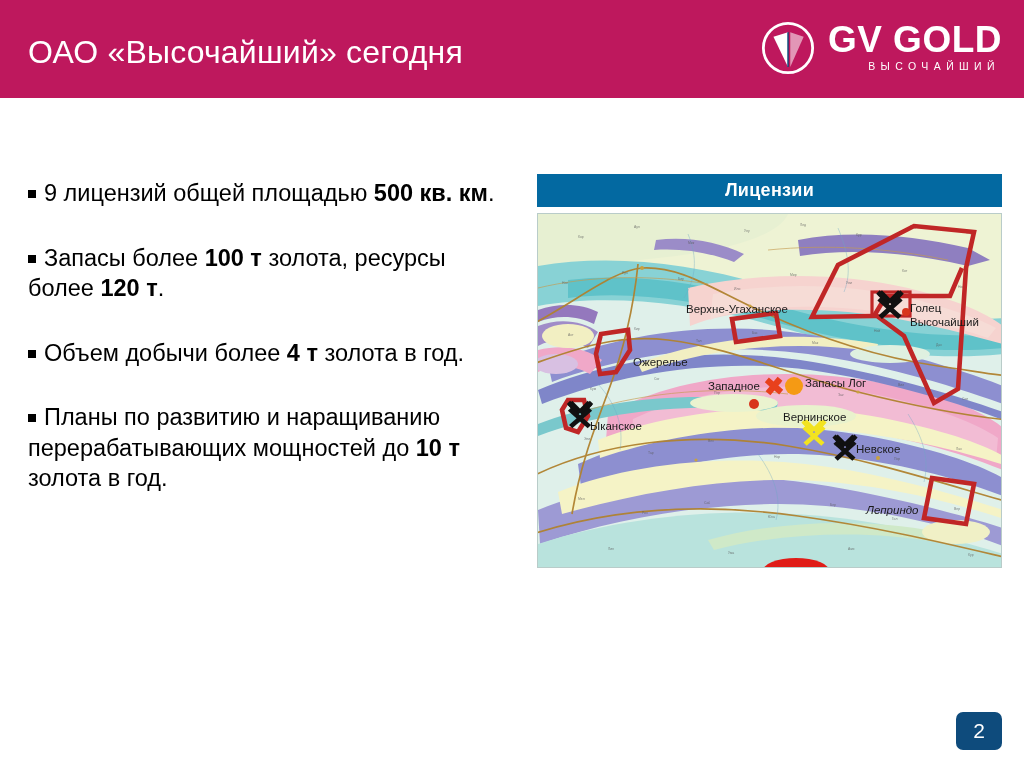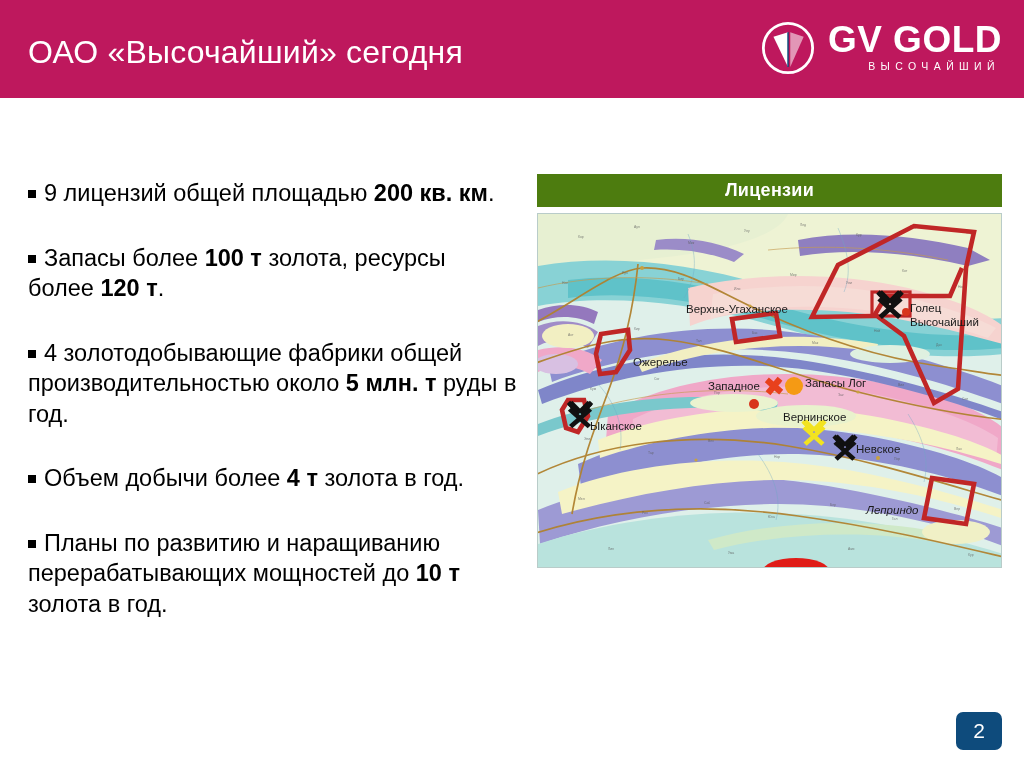--- a/index.html
+++ b/index.html
@@ -50,21 +50,21 @@
     display:inline-block;width:8px;height:8px;background:#000;
     margin-right:8px;vertical-align:3px;
   }
   .b{font-weight:bold;}
 
   
   #map-panel{
     position:absolute;left:537px;top:174px;width:465px;height:406px;
   }
   #map-header{
-    height:33px;background:#4d7c0f;
+    height:33px;background:#0369a1;
     display:flex;align-items:center;justify-content:center;
   }
   #map-header-title{
     color:#ffffff;font-size:18px;font-weight:bold;letter-spacing:0.3px;
   }
   #map-canvas-wrap{
     position:absolute;left:0;top:39px;width:465px;height:355px;
     overflow:hidden;background:#22c55e;
     border:1px solid #b9ccc9;box-sizing:border-box;
   }
@@ -98,23 +98,22 @@
       <path d="M50 22 L50 84" stroke="#034a79" stroke-width="2.5" fill="none"></path>
     </svg>
     <div id="logo-text-wrap">
       <div id="logo-wordmark">GV GOLD</div>
       <div id="logo-sub">ВЫСОЧАЙШИЙ</div>
     </div>
   </div>
 </div>
 
 <div id="bullets">
-    <div class="bullet"><span class="sq"></span><span>9 лицензий общей площадью </span><span class="b">200 кв. км</span><span>.</span></div>
+    <div class="bullet"><span class="sq"></span><span>9 лицензий общей площадью </span><span class="b">500 кв. км</span><span>.</span></div>
     <div class="bullet"><span class="sq"></span><span>Запасы более </span><span class="b">100 т</span><span> золота, ресурсы более </span><span class="b">120 т</span><span>.</span></div>
-    <div class="bullet"><span class="sq"></span><span>4 золотодобывающие фабрики общей производительностью около </span><span class="b">5 млн. т</span><span> руды в год.</span></div>
     <div class="bullet"><span class="sq"></span><span>Объем добычи более </span><span class="b">4 т</span><span> золота в год.</span></div>
     <div class="bullet"><span class="sq"></span><span>Планы по развитию и наращиванию перерабатывающих мощностей до </span><span class="b">10 т</span><span> золота в год.</span></div>
   </div>
 
 <div id="map-panel">
   <div id="map-header">
     <span id="map-header-title">Лицензии</span>
   </div>
   <div id="map-canvas-wrap">
     <svg id="map-canvas" width="465" height="355" viewBox="0 0 465 355">

